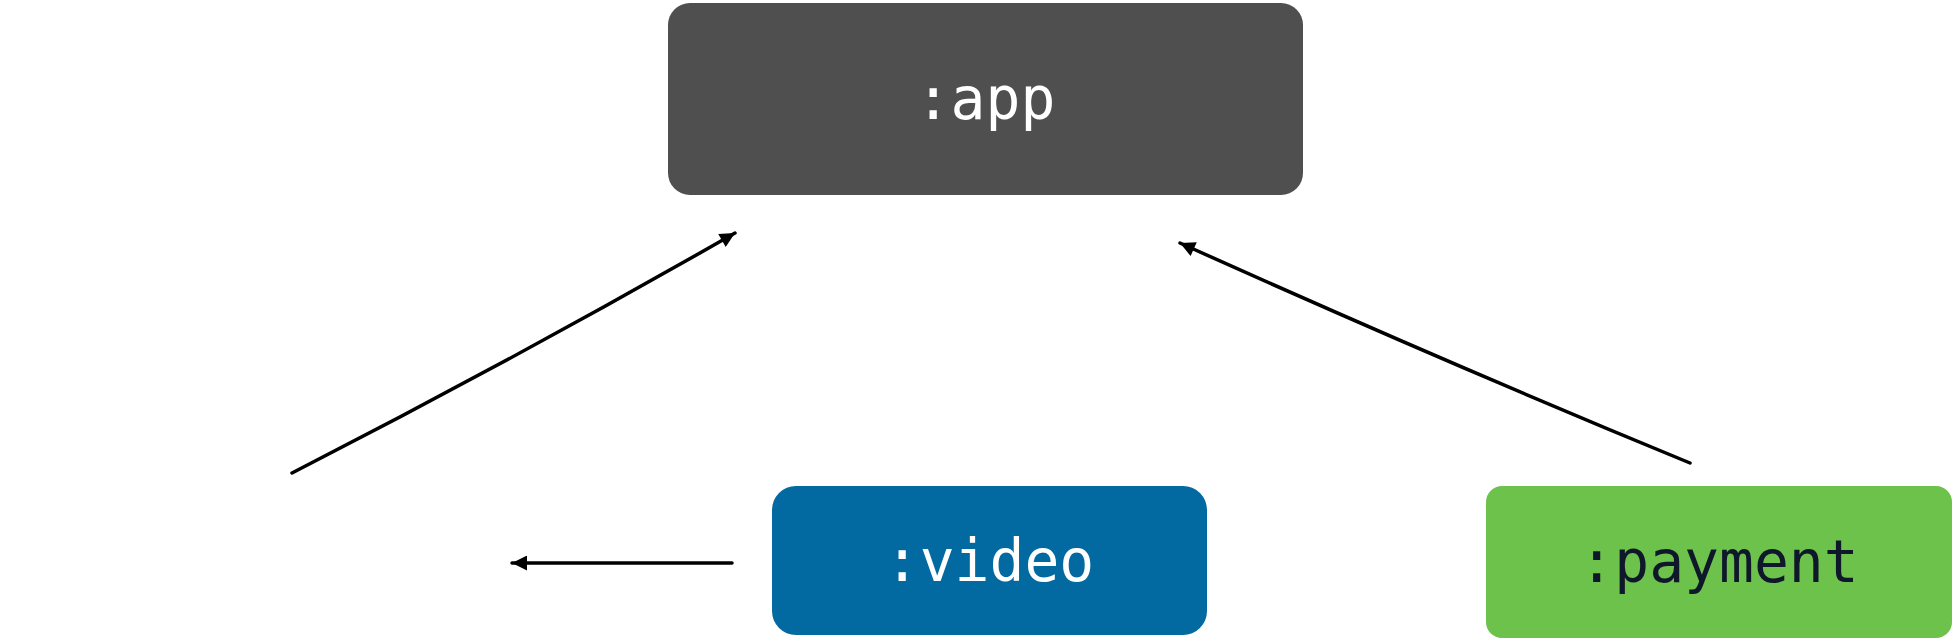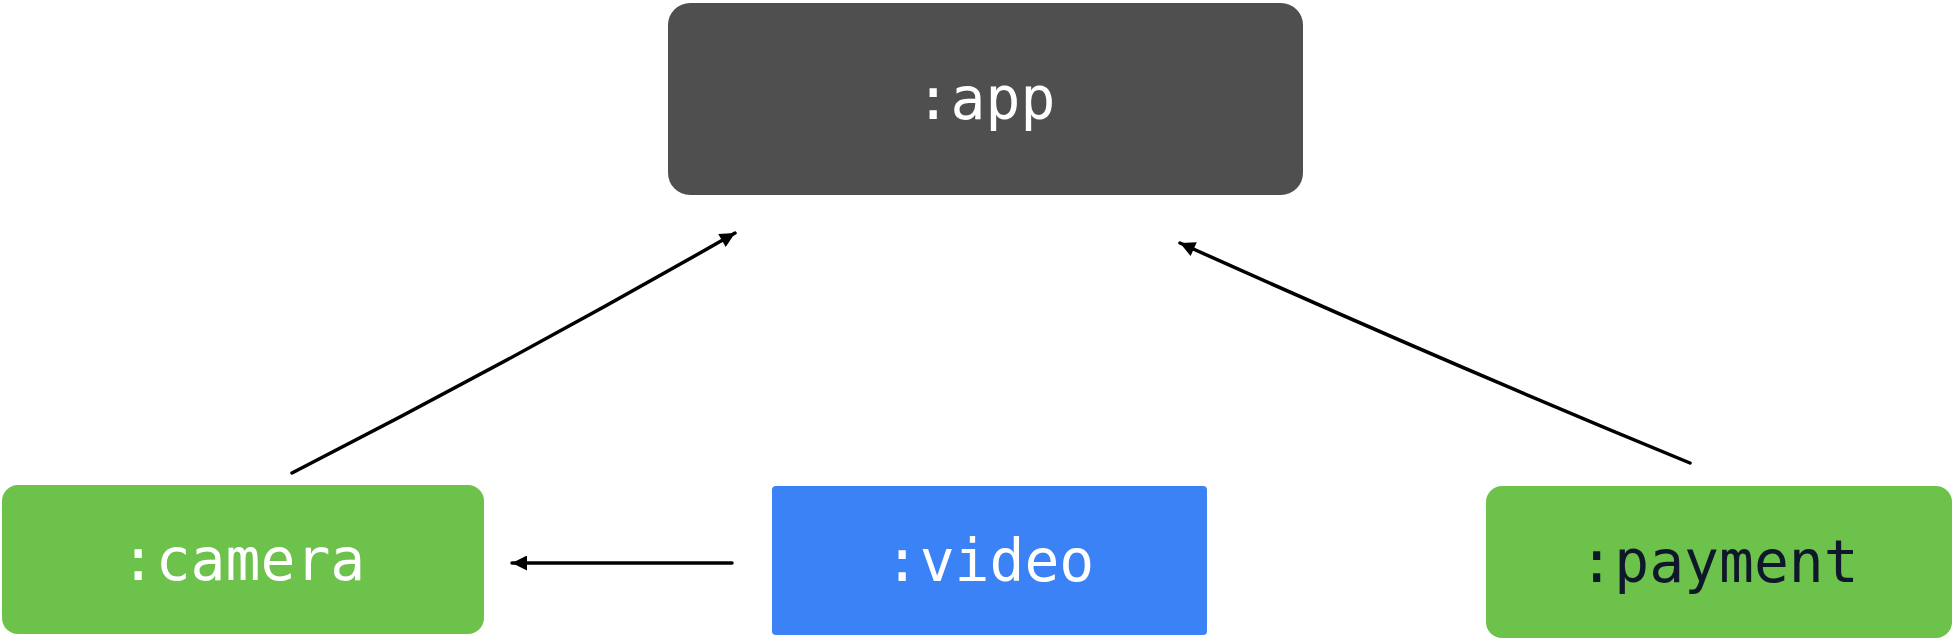--- a/index.html
+++ b/index.html
@@ -51,25 +51,22 @@
     </defs>
   <path d="M292,473 Q515,359 735,233" fill="none" stroke="#000000" stroke-width="3.5" stroke-linecap="round" marker-end="url(#arrow)"></path>
       <path d="M1690,463 Q1440,360 1180,243" fill="none" stroke="#000000" stroke-width="3.5" stroke-linecap="round" marker-end="url(#arrow)"></path>
       <path d="M732,563 L512,563" fill="none" stroke="#000000" stroke-width="3.5" stroke-linecap="round" marker-end="url(#arrow)"></path>
     </svg>
 
   <div class="node" style="left: 668px; top: 3px; width: 635px; height: 192px; border-radius: 22px; background: rgb(79, 79, 79); color: rgb(255, 255, 255);">
     <span class="node-label">:app</span>
   </div>
 
-  <div class="node" style="left: 2px; top: 485px; width: 482px; height: 149px; border-radius: 16px; background: rgb(108, 194, 74); color: rgb(255, 255, 255);">
-    <span class="node-label">:camera</span>
-  </div>
 
-  <div class="node" style="left: 772px; top: 486px; width: 435px; height: 149px; border-radius: 4px; background: #3b82f6; color: rgb(255, 255, 255);">
+  <div class="node" style="left: 772px; top: 486px; width: 435px; height: 149px; border-radius: 24px; background: #0369a1; color: rgb(255, 255, 255);">
     <span class="node-label">:video</span>
   </div>
 
   <div class="node" style="left: 1486px; top: 486px; width: 466px; height: 152px; border-radius: 16px; background: rgb(108, 194, 74); color: #0f172a;">
     <span class="node-label">:payment</span>
   </div>
 
 </div>
 
 </body></html>

